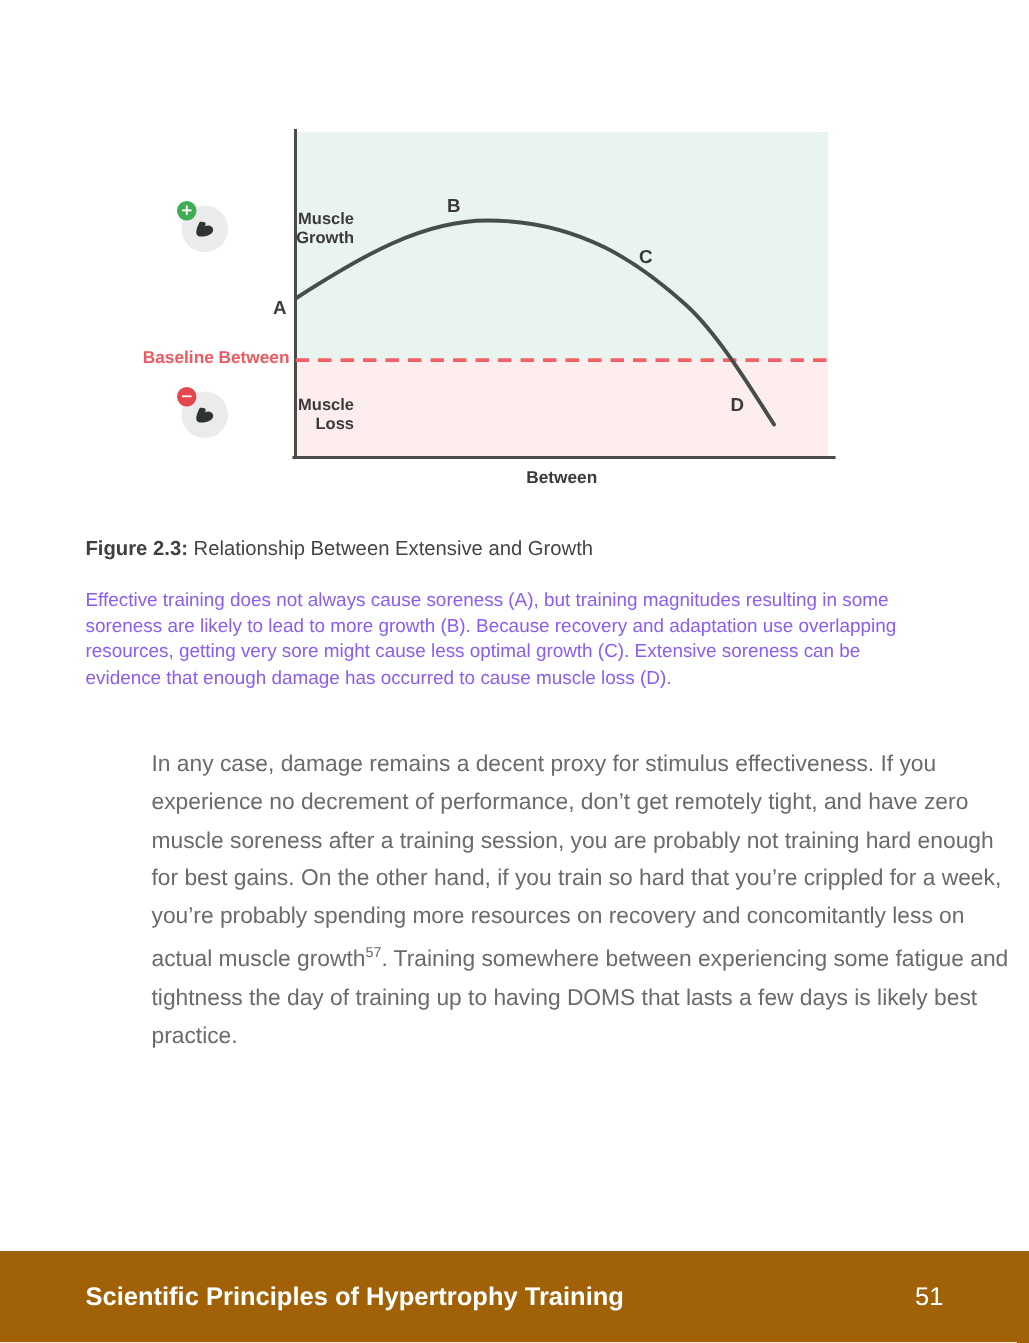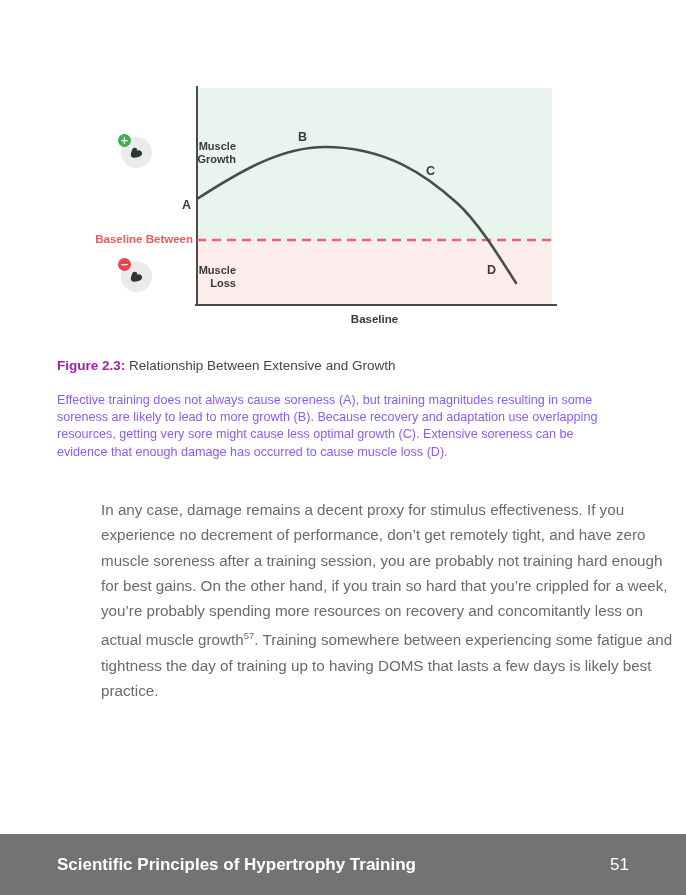--- a/index.html
+++ b/index.html
@@ -37,34 +37,34 @@
     color:#ffffff; font-size:10px; font-weight:700; line-height:13px; text-align:center;
     font-family:"DejaVu Sans", sans-serif; }
   .badge.plus  { background:#3fae53; }
   .badge.minus { background:#e2484d; }
   .legend-text { position:absolute; width:44px; text-align:right;
     font-size:11px; font-weight:700; color:#3a3a3a; line-height:12.5px;margin-left:41px; }
   .legend-text.growth { left:151px; top:140px; }
   .legend-text.loss   { left:151px; top:264px; }
   
   .caption { position:absolute; left:57px; top:358px; font-size:13.5px; color:#454545; }
-  .caption b { color:#a21caf; font-weight:700; }
+  .caption b { color:#404040; font-weight:700; }
   .fig-desc {
     position:absolute; left:57px; top:392px; width:557px;
     font-size:12.6px; line-height:17.2px; color:#8b5cf6;
   }
   
   .body-text {
     position:absolute; left:57px; top:497px; width:574px;
     font-size:15.2px; line-height:25.3px; color:#6b6b6b;margin-left:44px;
   }
   .body-text sup { font-size:9.5px; color:#6b6b6b; }
   
   .footer {
-    position:absolute; left:0; bottom:0; width:686px; height:61px; background:#737373;
+    position:absolute; left:0; bottom:0; width:686px; height:61px; background:#a16207;
     display:flex; align-items:center; justify-content:space-between; padding:0 57px;
   }
   .footer-title { color:#ffffff; font-size:17px; font-weight:700; }
   .footer-page  { color:#ffffff; font-size:17px; font-weight:400; }
 </style>
 </head>
 <body>
 
 <div class="page">
 
@@ -84,21 +84,21 @@
     <svg class="curve-svg" viewBox="0 0 355 217">
       <path d="M 0,111 C 45,82 85,59 128,59 C 190,59 230,88 260,115 C 280,133 300,165 319,195" fill="none" stroke="#474d4a" stroke-width="2.6" stroke-linecap="round"></path>
     </svg>
 
     <span class="pt-label pt-a">A</span>
     <span class="pt-label pt-b">B</span>
     <span class="pt-label pt-c">C</span>
     <span class="pt-label pt-d">D</span>
 
     <div class="baseline-label">Baseline Between</div>
-    <div class="xaxis-label">Baseline</div>
+    <div class="xaxis-label">Between</div>
 
     <div class="legend-icon growth">
       <svg width="19" height="19" viewBox="0 0 24 24">
         <path fill="#2e3432" d="M7.5 18.5c-2.2-.6-3-2.4-2.6-4.6.4-2.4 1.4-4.9 2.3-6.6.5-1 1.3-1.4 2.3-1.2l2.2.5c.8.2 1.2.9 1 1.7l-.4 1.5c1.8-.9 4-.8 5.5.5 1.3 1.1 1.7 2.8.9 4.3-.9 1.7-2.7 2.8-5.3 3.4-2.3.5-4.4.8-5.9.5z"></path>
       </svg>
       <span class="badge plus">+</span>
     </div>
     <div class="legend-text growth">
       <div>Muscle</div>
       <div>Growth</div>

